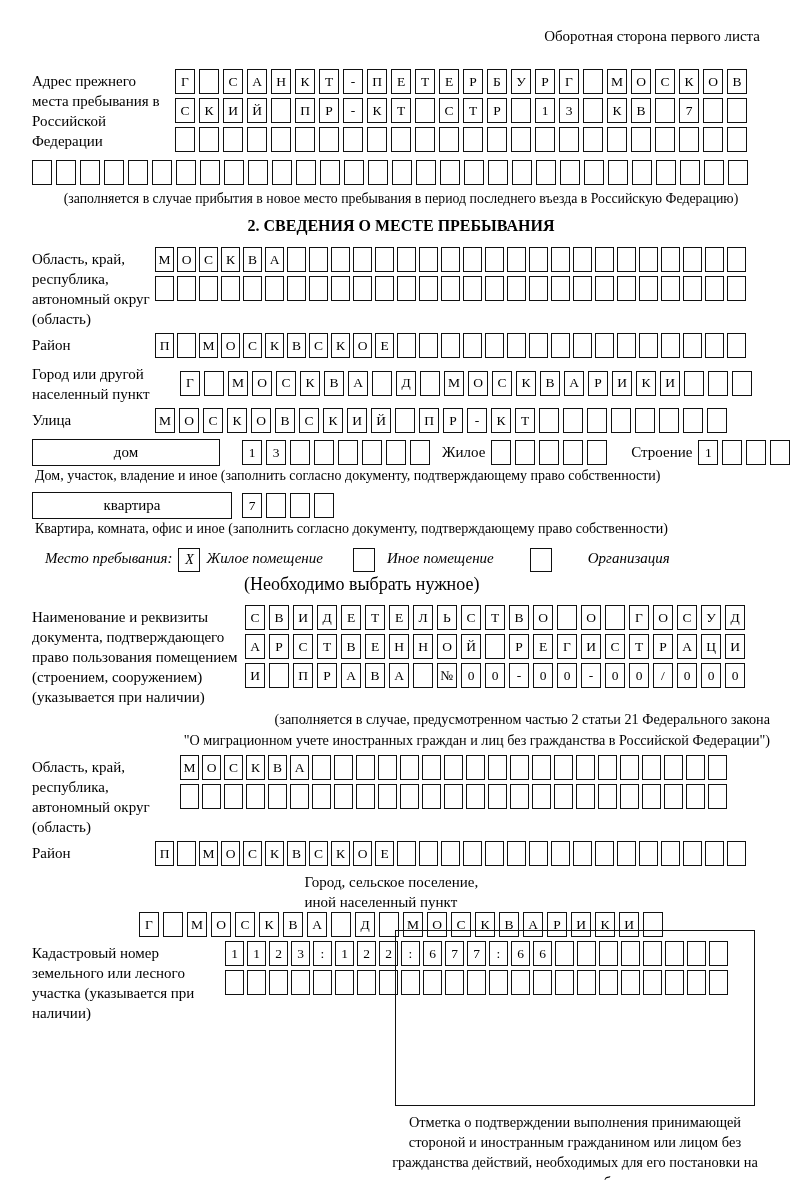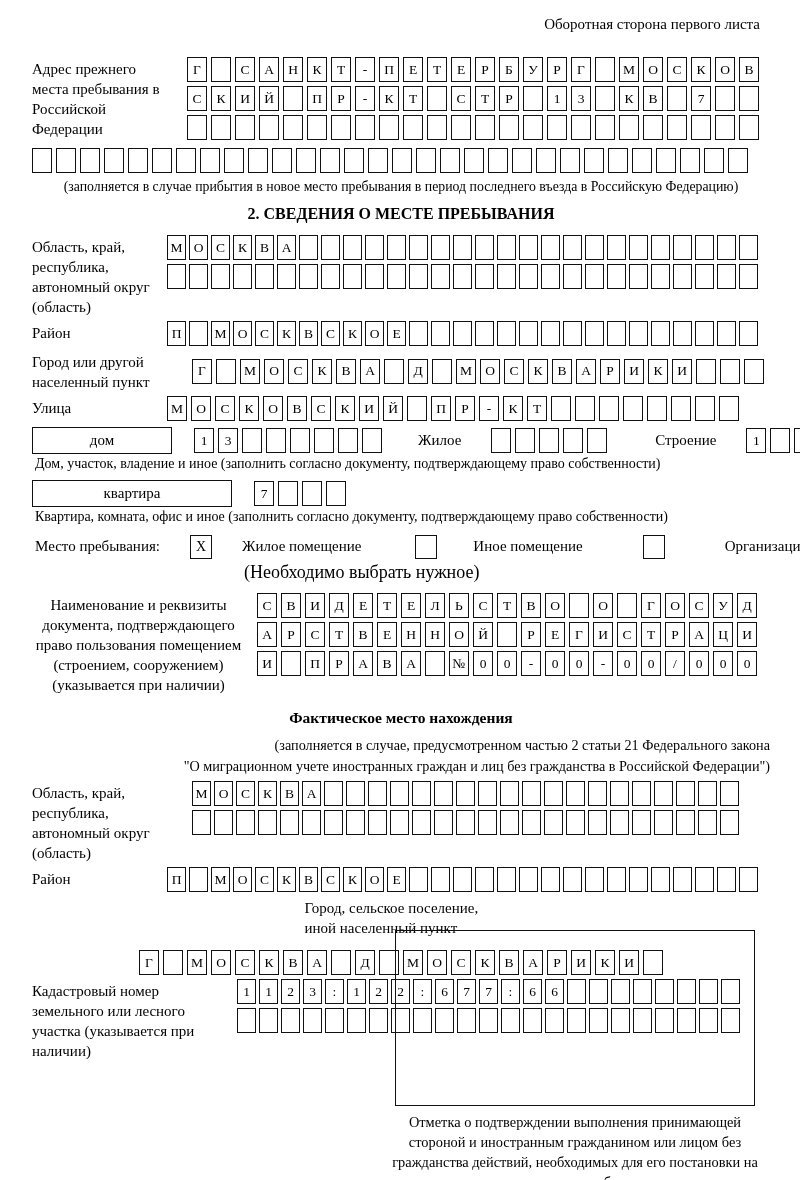--- a/index.html
+++ b/index.html
@@ -1,56 +1,56 @@
 <!DOCTYPE html>
 <html><head>
 <meta charset="utf-8">
 <style>
   html,body{margin:0;padding:0;background:#ffffff;}
   body{width:800px;height:1180px;overflow:hidden;color:#000;
        font-family:"Liberation Serif","DejaVu Serif",serif;font-size:15px;}
   *{box-sizing:border-box;}
-  .page{width:800px;height:1180px;padding:14px 30px 0 32px;position:relative;}
+  .page{width:800px;height:1180px;padding:26px 30px 0 32px;position:relative;}
 
   .top-note{text-align:right;margin:2px 10px 24px 0;font-size:15px;}
 
-  .row{display:flex;align-items:flex-start;margin-bottom:4px;gap:12px;}
+  .row{display:flex;align-items:flex-start;margin-bottom:4px;}
   .lbl{font-size:15px;line-height:20px;flex:none;padding-top:2px;}
   .rows>.boxrow{margin-bottom:4px;}
 
   .boxrow{display:flex;gap:4px;flex:none;}
   .cell{width:20px;height:25px;border:1.6px solid #111;flex:none;
         display:flex;align-items:center;justify-content:center;
         font-size:13.5px;line-height:1;}
   .tight{gap:3px;}
   .tight .cell{width:19px;}
   .full{margin:2px 0 6px 0;}
 
   .lbl-addr{width:143px;}
   .lbl-obl{width:123px;}
   .lbl-small{width:123px;}
   .lbl-town{width:148px;}
   .lbl-obl2{width:148px;}
   .lbl-town2{width:193px;}
   .lbl-kad{width:193px;}
-  .lbl-doc{width:213px;text-align:center;}
+  .lbl-doc{width:213px;}
 
   .center-note{text-align:center;font-size:13.8px;margin:2px 0 10px 0;}
   h2{font-size:16px;text-align:center;margin:4px 0 12px 0;font-weight:bold;}
   .sub-h{font-size:15.5px;font-weight:bold;text-align:center;margin:14px 0 10px 0;}
   .fact-note{text-align:right;font-size:14.2px;margin:0 0 4px 0;}
 
   .widebox{height:27px;border:1.6px solid #111;display:flex;align-items:center;
            justify-content:center;font-size:15px;flex:none;}
-  .dom{width:140px;margin-right:10px;}
+  .dom{width:188px;margin-right:22px;}
   .kv{width:200px;margin-right:10px;}
   .inline-lbl{font-size:15px;line-height:27px;flex:none;}
   .field-note{font-size:14px;margin:2px 0 8px 3px;}
 
-  .stay-row{align-items:center;margin:8px 0 2px 3px;}
+  .stay-row{align-items:flex-end;margin:8px 0 2px 13px;font-style:italic;}
   .cb{width:22px;height:24px;border:1.6px solid #111;display:flex;align-items:center;
       justify-content:center;font-size:14px;flex:none;}
   .hint{font-size:18px;margin:0 0 10px 212px;}
 
   .doc-row{margin-top:6px;}
 
   .stamp-wrap{position:absolute;left:384px;top:930px;width:382px;}
   .stamp-box{width:360px;height:176px;border:1.8px solid #111;margin-left:11px;}
   .stamp-caption{width:382px;text-align:center;font-size:14.4px;line-height:20px;
                  margin-top:6px;}
@@ -473,21 +473,20 @@
           <span class="cell">0</span>
           <span class="cell">0</span>
           <span class="cell">/</span>
           <span class="cell">0</span>
           <span class="cell">0</span>
           <span class="cell">0</span>
         </div>
     </div>
   </div>
 
-  <div class="sub-h">Фактическое место нахождения</div>
   <div class="fact-note">(заполняется в случае, предусмотренном частью 2 статьи 21 Федерального закона</div>
   <div class="fact-note mb6">"О миграционном учете иностранных граждан и лиц без гражданства в Российской Федерации")</div>
 
   <div class="row">
     <div class="lbl lbl-obl2">Область, край, республика, автономный округ (область)</div>
     <div class="rows">
       <div class="boxrow tight">
           <span class="cell">М</span>
           <span class="cell">О</span>
           <span class="cell">С</span>

